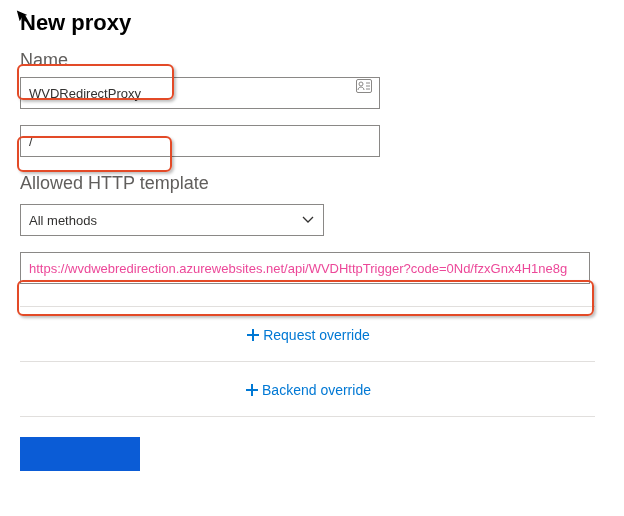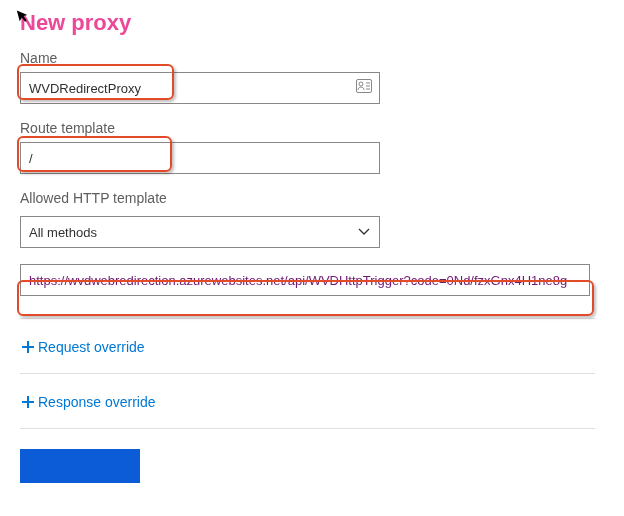--- a/index.html
+++ b/index.html
@@ -8,66 +8,66 @@
     background: #ffffff;
     color: #323130;
     width: 624px;
     height: 516px;
     overflow: hidden;
     padding: 10px 16px 0 20px;
   }
   .title {
     font-size: 22px;
     font-weight: 600;
-    color: #ec4899;
+    color: #000000;
     margin-bottom: 14px;
   }
   .cursor {
     position: absolute;
     left: 18px;
     top: 8px;
     font-size: 16px;
     color: #000;
     transform: rotate(-15deg);
   }
   .field-group { margin-bottom: 16px; }
   .label {
-    font-size: 14px;
+    font-size: 18px;
     color: #605e5c;
     margin-bottom: 6px;
     display: block;
   }
   .text-input, .select-input {
     width: 360px;
     height: 32px;
     border: 1px solid #8a8886;
     background: #fff;
     font-size: 13px;
     padding: 14px 8px;
     color: #323130;
     font-family: inherit;
   }
-  .select-wrap { position: relative; width: 360px; margin-top: 10px; }
+  .select-wrap { position: relative; width: 304px; margin-top: 10px; }
   .select-input { width: 100%; appearance: none; padding-right: 28px; }
   .chev {
     position: absolute;
     right: 10px;
     top: 50%;
     transform: translateY(-50%);
     pointer-events: none;
   }
   .chev svg { display: block; }
   .wide-input {
     width: 570px;
     height: 32px;
     border: 1px solid #8a8886;
     background: #fff;
     font-size: 13px;
     padding: 0 8px;
-    color: #701a75;
+    color: #ec4899;
     font-family: inherit;
     white-space: nowrap;
     overflow: hidden;
   }
   .hl-red {
     position: absolute;
     border: 2px solid #e34a27;
     border-radius: 6px;
     pointer-events: none;
     box-shadow: 2px 2px 3px rgba(0,0,0,0.25);
@@ -81,20 +81,21 @@
   .override-link {
     display: flex;
     align-items: center;
     gap: 4px;
     color: #0078d4;
     font-size: 14px;
     padding: 20px 0 18px 2px;
     cursor: pointer;
     width: 575px;
     border-bottom: 1px solid #e1dfdd;
+    justify-content: center;
   }
   .override-link.last { border-bottom: 1px solid #e1dfdd; }
   .plus {
     font-size: 16px;
     font-weight: 700;
     color: #0078d4;
   }
   .plus svg { display:block; }
   .primary-btn {
     margin-top: 20px;
@@ -131,21 +132,20 @@
         <circle cx="5" cy="5" r="2" fill="none" stroke="#8a8886"></circle>
         <path d="M2 11c0-1.6 1.3-3 3-3s3 1.4 3 3" fill="none" stroke="#8a8886"></path>
         <line x1="10" y1="4" x2="14" y2="4" stroke="#8a8886"></line>
         <line x1="10" y1="7" x2="14" y2="7" stroke="#8a8886"></line>
         <line x1="10" y1="10" x2="14" y2="10" stroke="#8a8886"></line>
       </svg>
   </span>
 </div>
 
 <div class="field-group">
-  <label class="label">Route template</label>
   <input class="text-input" type="text" value="/" style="">
 </div>
 
 <div class="field-group">
   <label class="label">Allowed HTTP template</label>
   <div class="select-wrap">
     <input class="select-input" type="text" readonly="" value="All methods" style="">
     <span class="chev">
       <svg width="12" height="8" viewBox="0 0 12 8">
           <path d="M1 1 L6 6 L11 1" fill="none" stroke="#323130" stroke-width="1.3"></path>
@@ -168,21 +168,21 @@
   </span>
   <span>Request override</span>
 </div>
 
 <div class="override-link last">
   <span class="plus">
     <svg width="12" height="12" viewBox="0 0 12 12">
         <path d="M6 0 V12 M0 6 H12" stroke="#0078d4" stroke-width="2"></path>
       </svg>
   </span>
-  <span>Response override</span>
+  <span>Backend override</span>
 </div>
 
 <button class="primary-btn"></button>
 
 
 <div class="hl-red" style="left:17px; top:64px; width:157px; height:36px;"></div>
 <div class="hl-red" style="left:17px; top:136px; width:155px; height:36px;"></div>
 <div class="hl-red" style="left:17px; top:280px; width:577px; height:36px;"></div>
 
 

